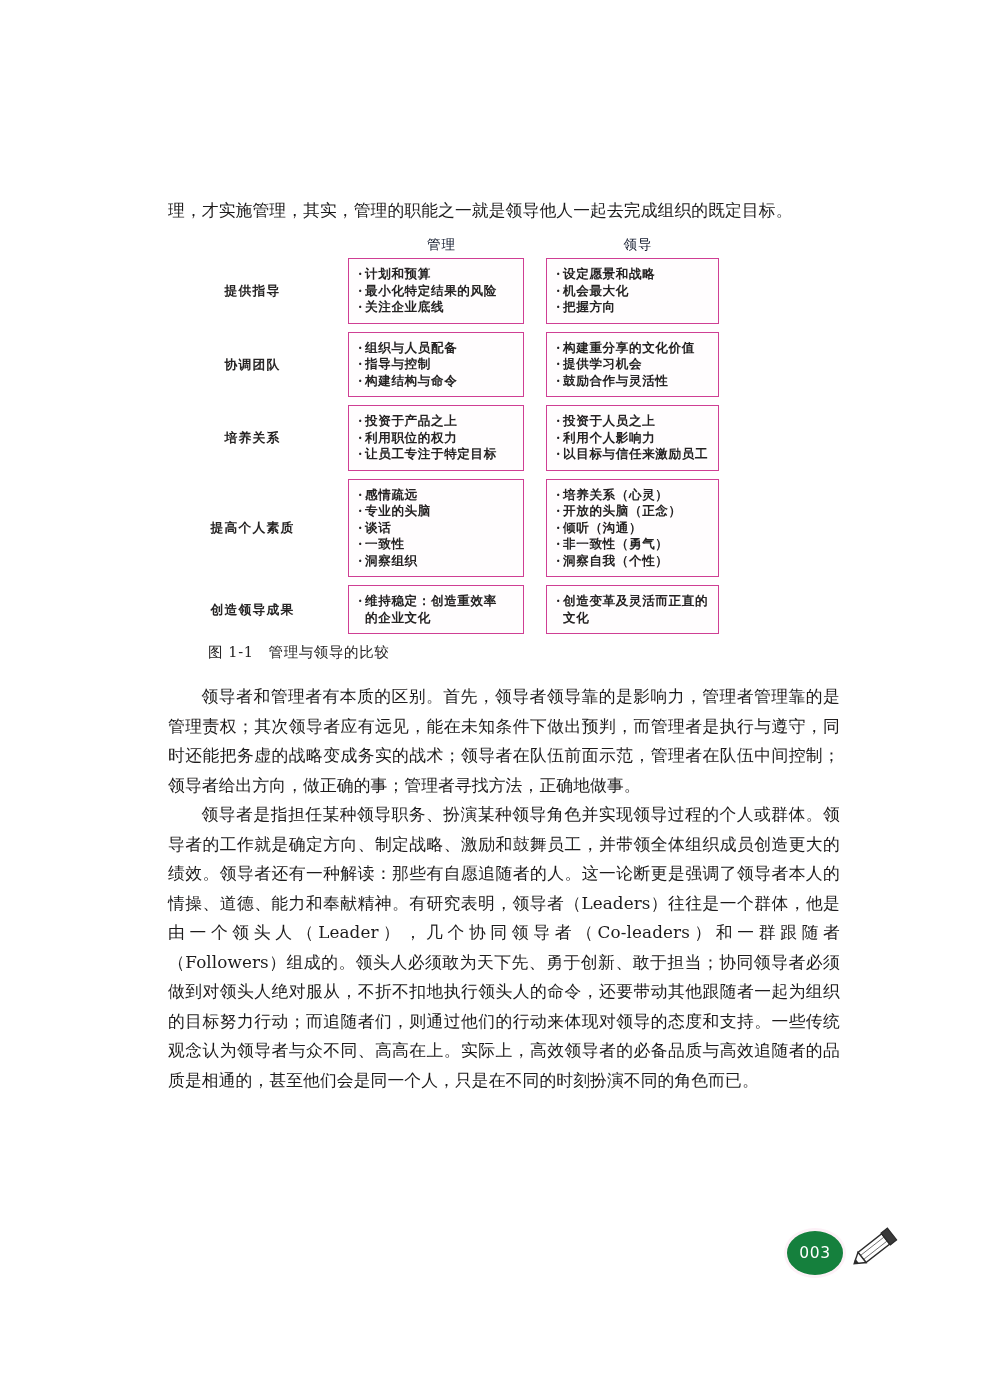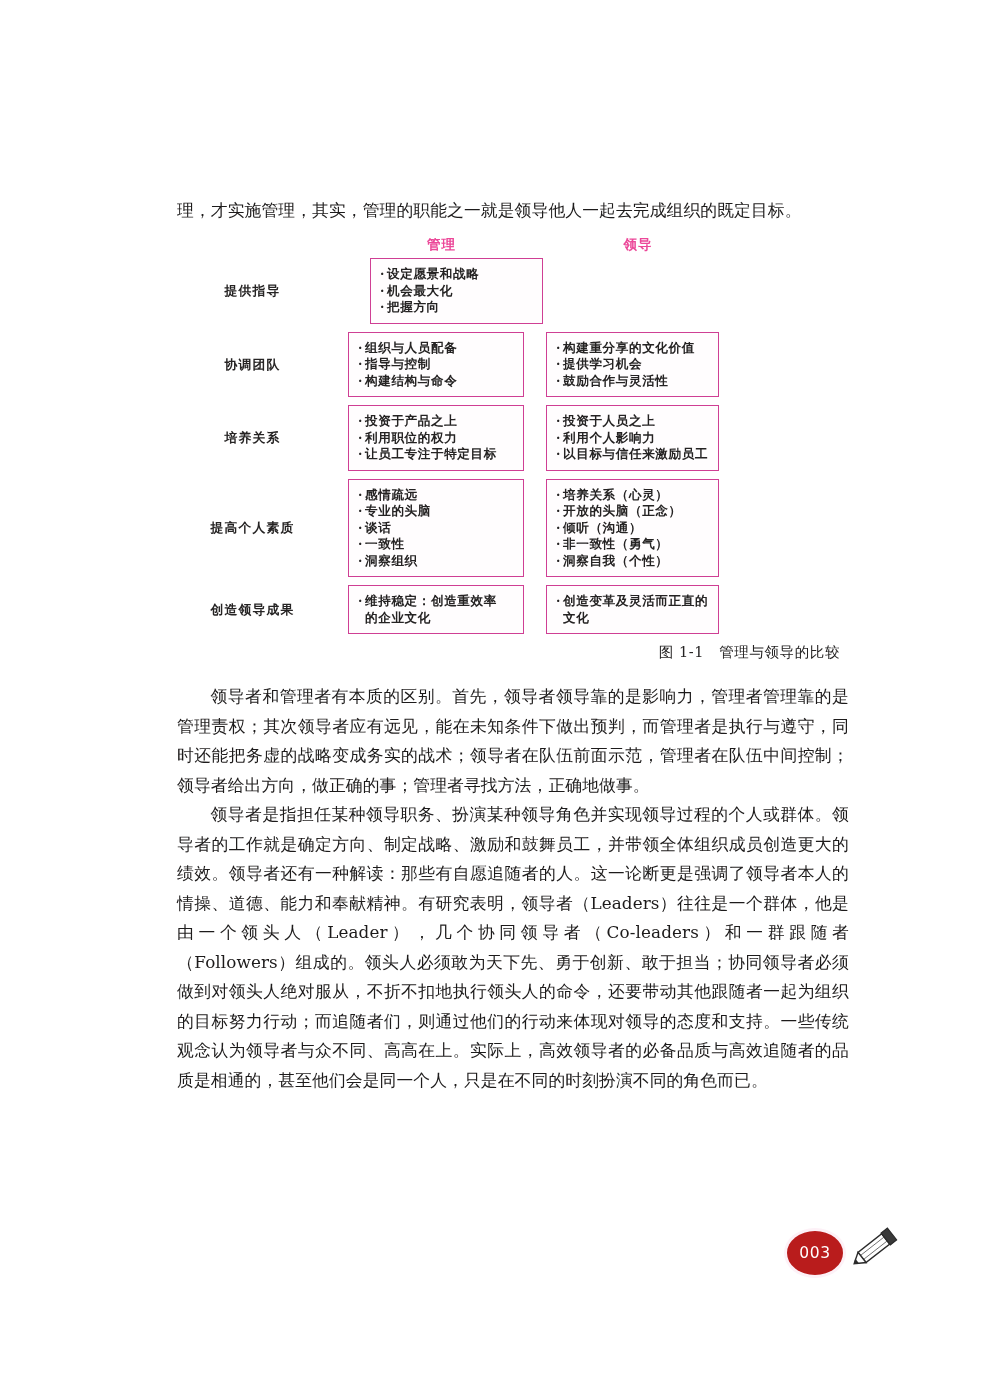--- a/index.html
+++ b/index.html
@@ -17,21 +17,21 @@
   }
 
   .page {
     position: absolute;
     inset: 0;
   }
 
   
   .content {
     position: absolute;
-    left: 177px;
+    left: 168px;
     top: 196px;
     width: 672px;
   }
 
   .para {
     font-family: "DejaVu Serif", "Liberation Serif", serif;
     font-size: 16.8px;
     line-height: 29.5px;
     text-align: justify;
     text-justify: inter-ideograph;
@@ -51,22 +51,22 @@
   }
 
   .fig-headers {
     position: relative;
     height: 22px;
   }
   .fig-col-title {
     position: absolute;
     font-family: "DejaVu Serif", "Liberation Serif", serif;
     font-size: 13.5px;
-    font-weight: 700;
-    color: #ec4899;
+    font-weight: 400;
+    color: #0f172a;
     letter-spacing: 1px;
   }
   .fig-col-title.c1 { left: 186px; width: 175px; text-align: center; }
   .fig-col-title.c2 { left: 384px; width: 172px; text-align: center; }
 
   .fig-rows { position: relative; }
 
   .fig-row {
     position: relative;
     display: flex;
@@ -112,21 +112,21 @@
   .bullet::before {
     content: "\00B7";
     display: inline-block;
     width: 7px;
     font-weight: 700;
   }
   .bullet.nodot::before { content: ""; width: 7px; }
 
   .fig-caption {
     margin-top: 9px;
-    text-align: right;
+    text-align: left;
     font-family: "DejaVu Serif", "Liberation Serif", serif;
     font-size: 14.5px;
     color: #252323;
     letter-spacing: 0.6px;
     padding-left: 40px;
   }
 
   
   .heading {
     font-family: "DejaVu Sans", "Liberation Sans", sans-serif;
@@ -158,21 +158,21 @@
     width: 62px; height: 50px;
     border-radius: 50%;
     background: #fdf1f7;
   }
   .page-badge {
     position: absolute;
     left: 3px; top: 3px;
     width: 56px;
     height: 44px;
     border-radius: 50%;
-    background: #b91c1c;
+    background: #15803d;
     color: #ffffff;
     display: flex;
     align-items: center;
     justify-content: center;
     font-family: "DejaVu Sans", "Liberation Sans", sans-serif;
     font-size: 15.5px;
     letter-spacing: 0.6px;
   }
   .pencil-icon {
     position: absolute;
@@ -193,20 +193,25 @@
 
     <div class="fig-headers">
       <div class="fig-col-title c1">管理</div>
       <div class="fig-col-title c2">领导</div>
     </div>
 
     <div class="fig-rows">
 
       <div class="fig-row">
         <div class="row-label">提供指导</div>
+        <div class="box mgmt">
+          <div class="bullet">计划和预算</div>
+          <div class="bullet">最小化特定结果的风险</div>
+          <div class="bullet">关注企业底线</div>
+        </div>
         <div class="box lead">
           <div class="bullet">设定愿景和战略</div>
           <div class="bullet">机会最大化</div>
           <div class="bullet">把握方向</div>
         </div>
       </div>
 
       <div class="fig-row">
         <div class="row-label">协调团队</div>
         <div class="box mgmt">

